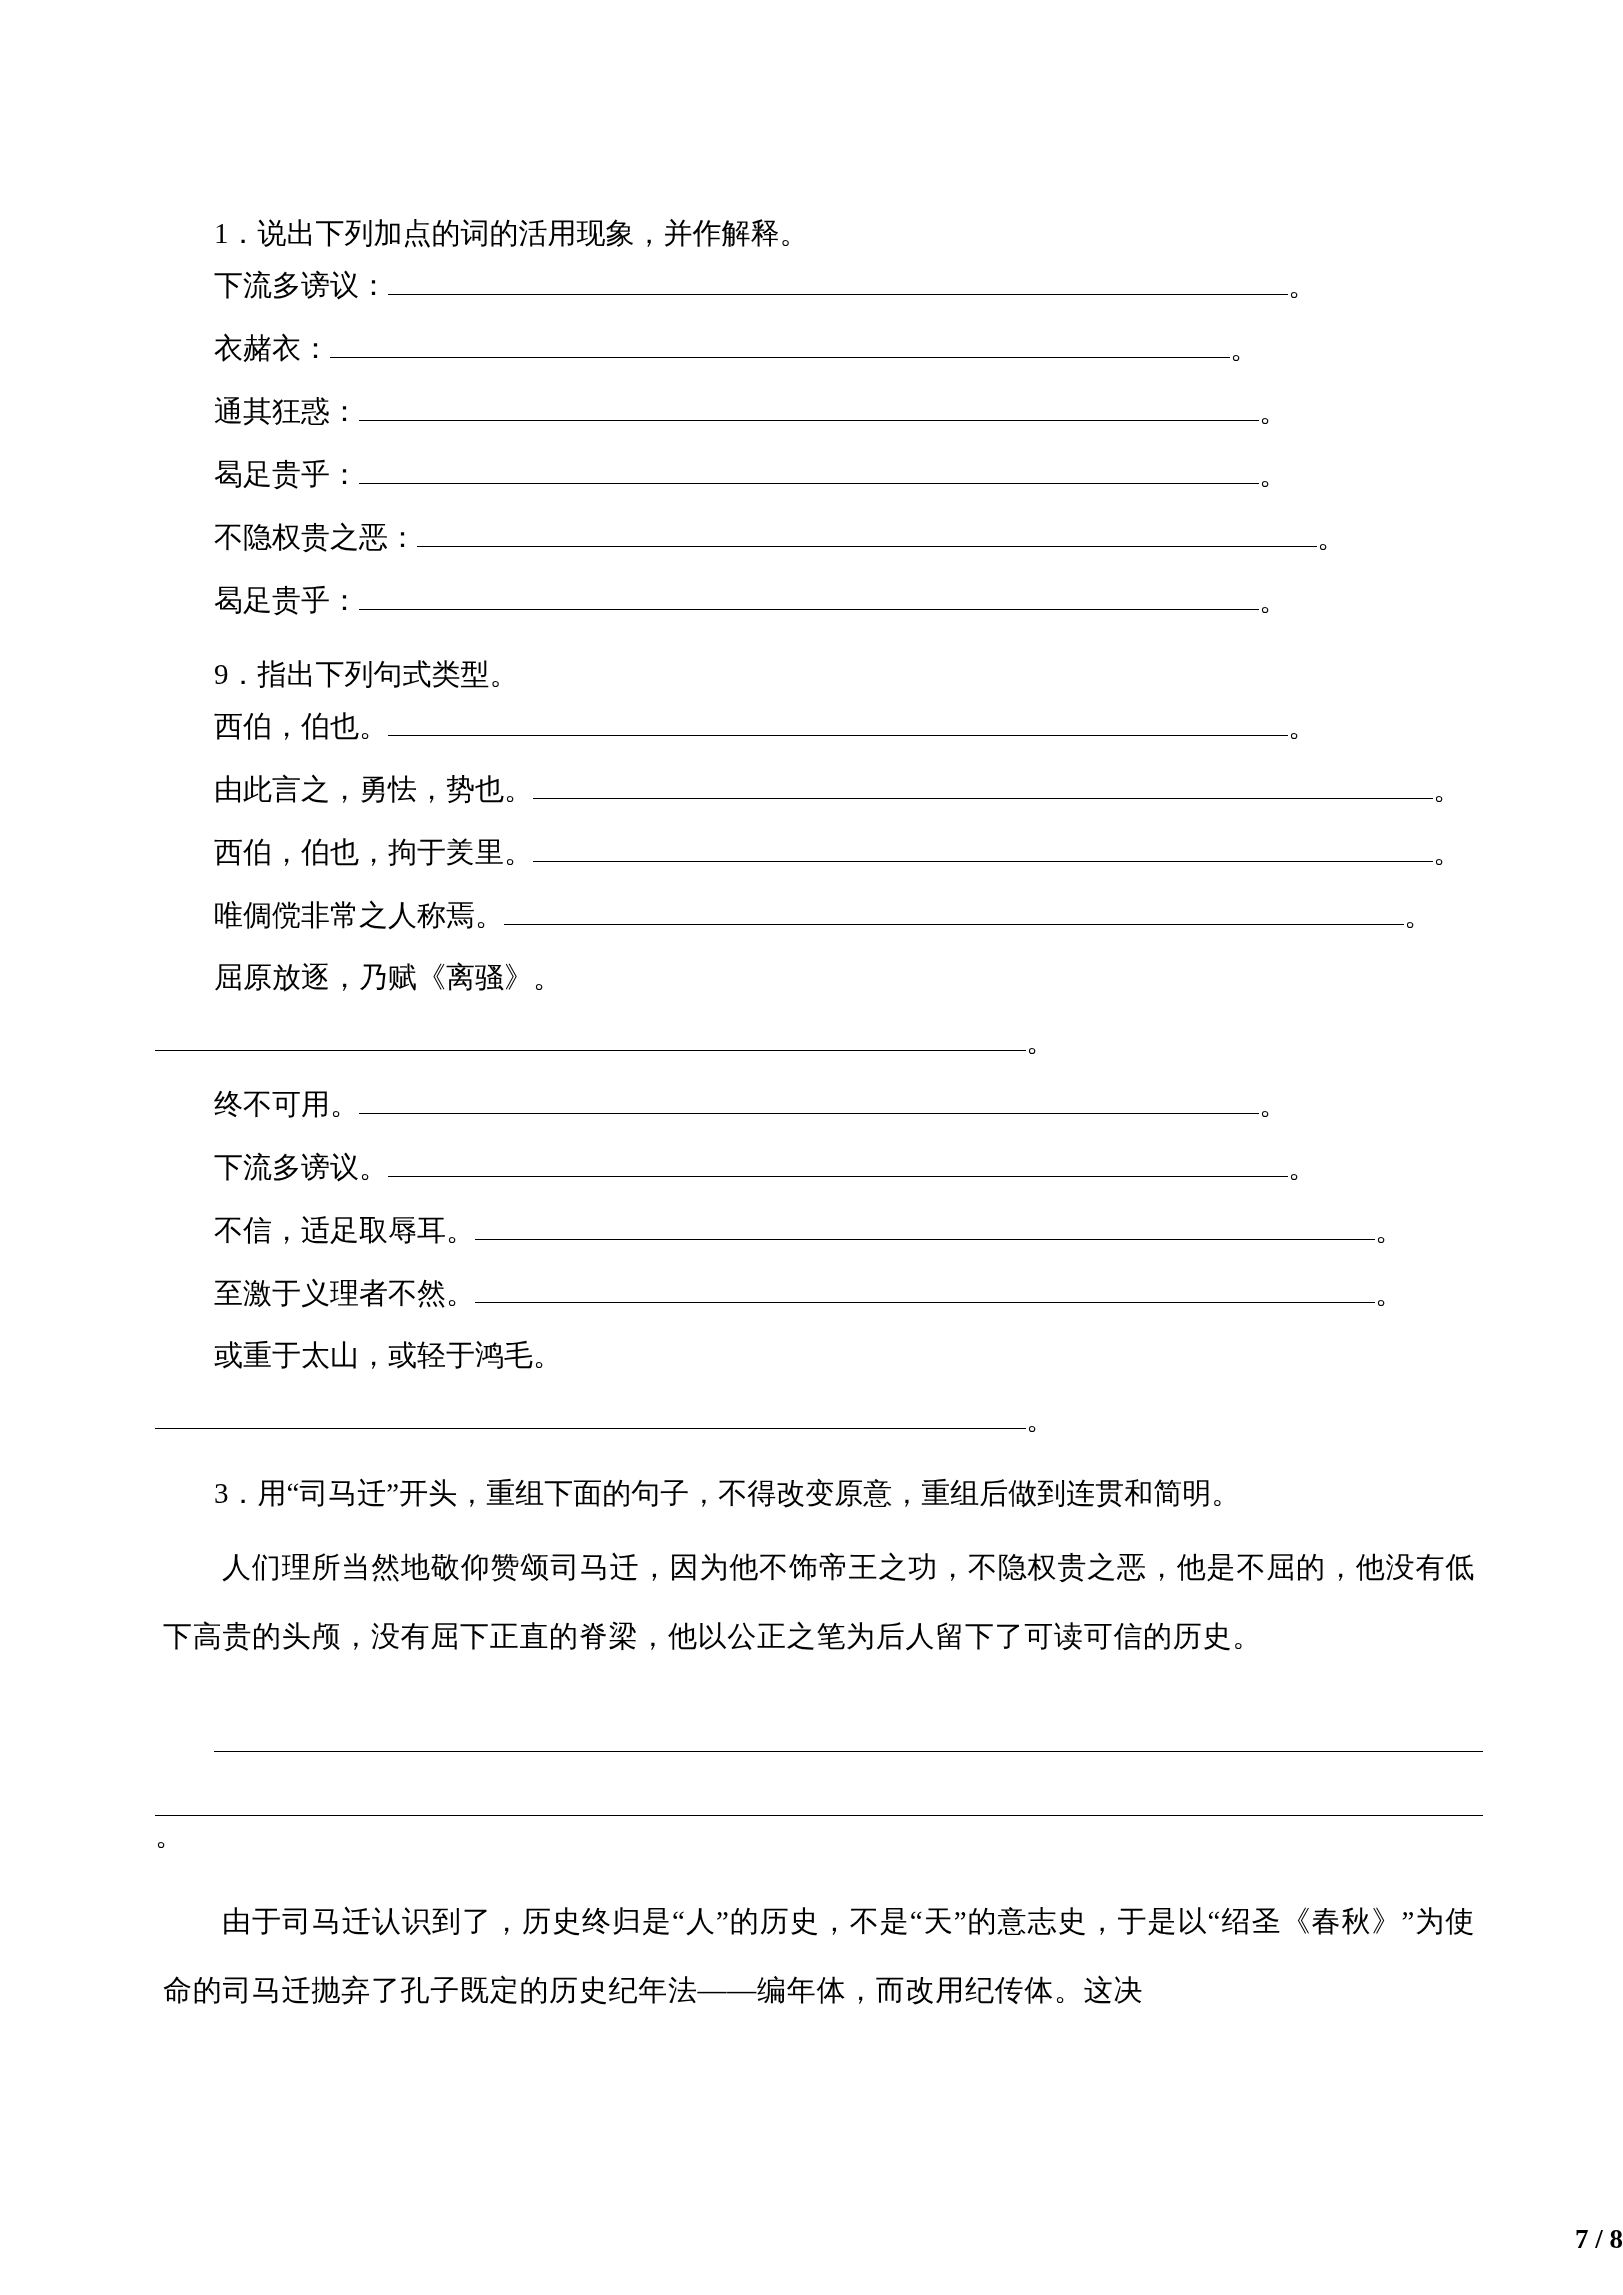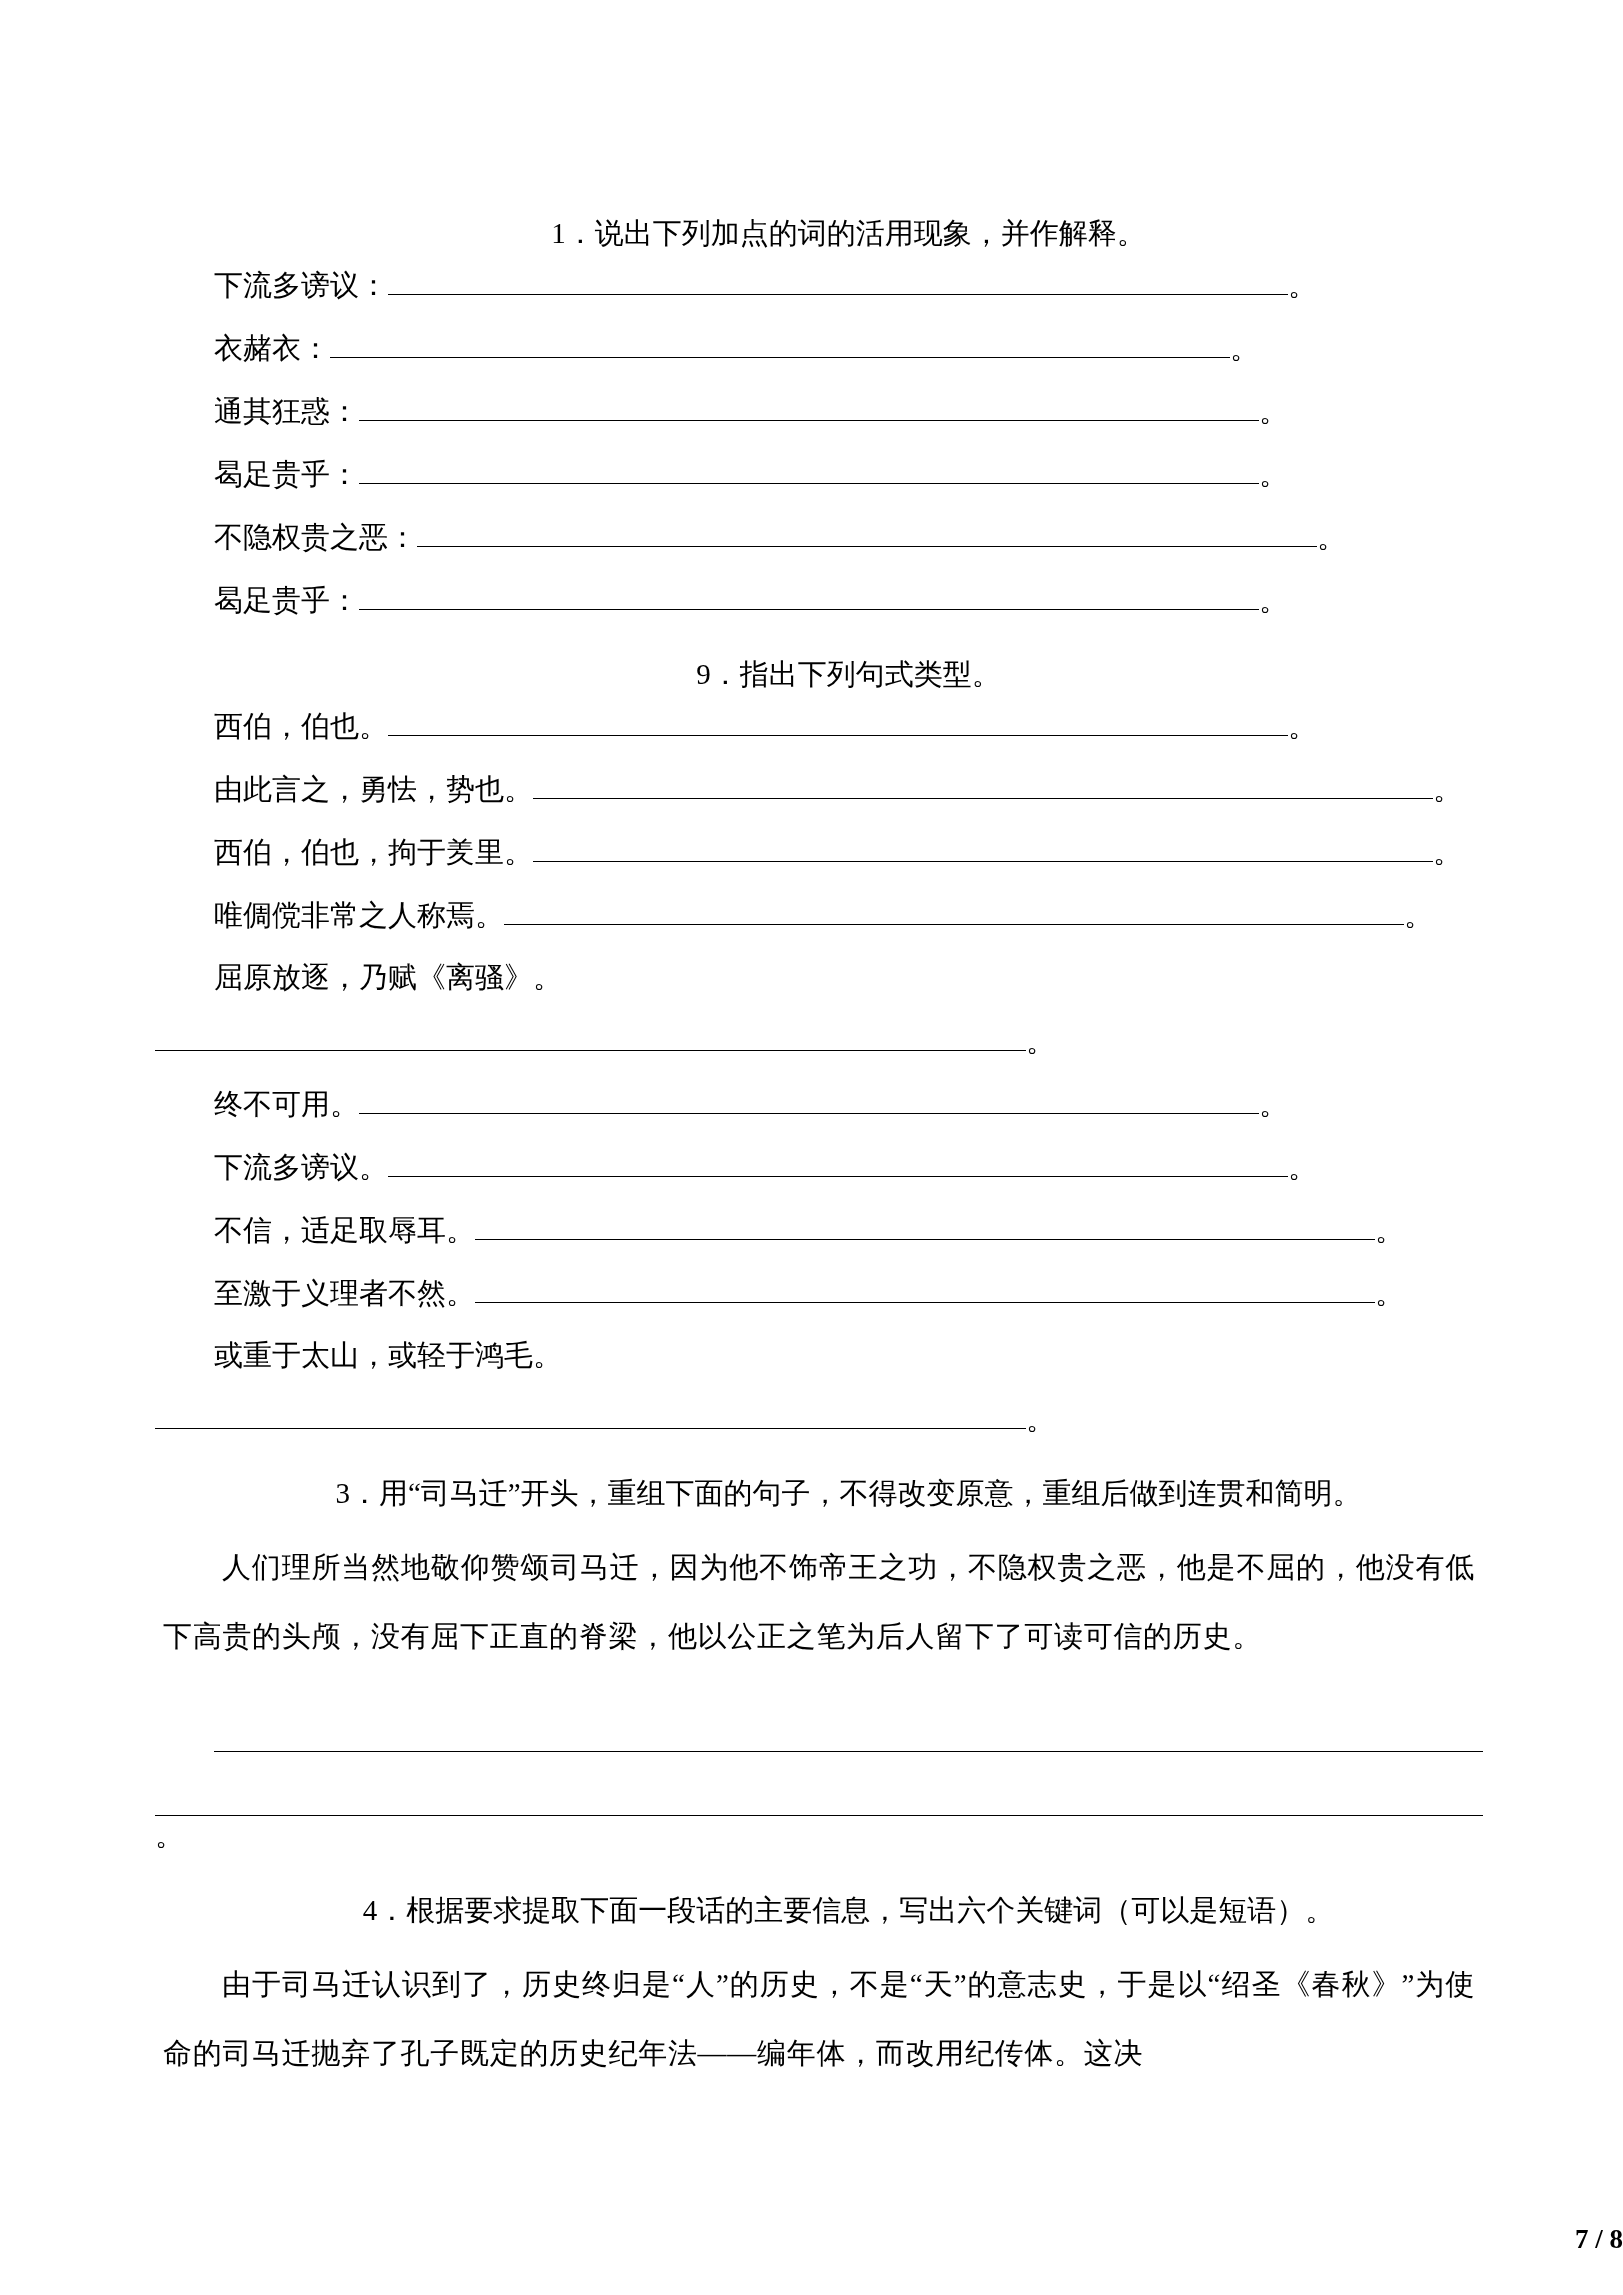--- a/index.html
+++ b/index.html
@@ -19,21 +19,21 @@
   .content {
     position: absolute;
     top: 202px;
     left: 155px;
     width: 1328px;
   }
   .line {
     line-height: 63px;
     white-space: nowrap;
   }
-  .indent { padding-left: 59px; text-align: center; }
+  .indent { padding-left: 59px; }
   .row {
     height: 63px;
     display: flex;
     align-items: baseline;
     white-space: nowrap;
   }
   .row .lbl { flex: none; }
   .blank {
     flex: none;
     display: inline-block;
@@ -168,19 +168,18 @@
 
   <div class="line indent">3．用“司马迁”开头，重组下面的句子，不得改变原意，重组后做到连贯和简明。</div>
   <p class="para">人们理所当然地敬仰赞颂司马迁，因为他不饰帝王之功，不隐权贵之恶，他是不屈的，他没有低下高贵的头颅，没有屈下正直的脊梁，他以公正之笔为后人留下了可读可信的历史。</p>
 
   <div class="answer-line first"></div>
   <div class="answer-line"></div>
   <div class="row">
     <span class="p">。</span>
   </div>
 
-  <div class="line indent">4．根据要求提取下面一段话的主要信息，写出六个关键词（可以是短语）。</div>
   <p class="para">由于司马迁认识到了，历史终归是“人”的历史，不是“天”的意志史，于是以“绍圣《春秋》”为使命的司马迁抛弃了孔子既定的历史纪年法——编年体，而改用纪传体。这决</p>
 
 </div>
 
 <div class="footer">7 / 8</div>
 
 
 </body></html>

